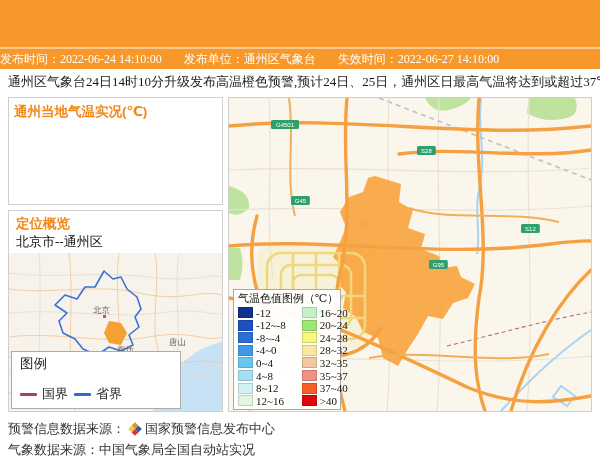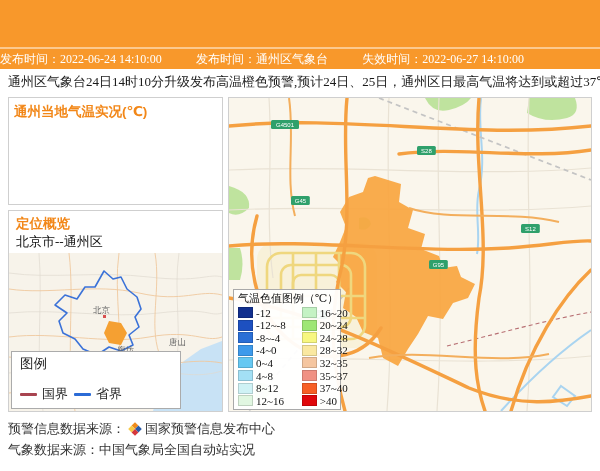--- a/index.html
+++ b/index.html
@@ -9,21 +9,21 @@
     --map-district-fill:#F9A53F;
     --border-gray:#CFCFCF;
   }
   html,body{margin:0;padding:0;background:#fff;}
   .page{position:relative;width:600px;height:471px;background:#fff;overflow:hidden;
         font-family:"Liberation Sans","DejaVu Sans",sans-serif;}
   
   .top-block{position:absolute;left:0;top:0;width:600px;height:47px;background:var(--header-orange);}
   .top-sep{position:absolute;left:0;top:47px;width:600px;height:2px;background:var(--header-separator);}
   .info-bar{position:absolute;left:0;top:49px;width:600px;height:20px;background:var(--header-orange);
-            display:flex;align-items:center;justify-content:space-between;gap:22px;padding-right:76px;box-sizing:border-box;
+            display:flex;align-items:center;justify-content:flex-start;gap:22px;padding-right:76px;box-sizing:border-box;
             color:#fff;font-size:12px;font-family:"Liberation Serif","DejaVu Serif",serif;white-space:nowrap;}
   
   .warning{position:absolute;left:8px;top:73px;width:586px;font-size:13px;color:#1a1a1a;
            font-family:"Liberation Serif","DejaVu Serif",serif;white-space:nowrap;}
   
   .panel{position:absolute;background:#fff;border:1px solid var(--border-gray);box-sizing:border-box;}
   .panel-local{left:8px;top:97px;width:215px;height:108px;padding:5px 5px;}
   .panel-loc{left:8px;top:210px;width:215px;height:202px;}
   .panel-title{color:var(--title-orange);font-weight:bold;font-size:13.5px;line-height:17px;}
   .panel-loc .inner{padding:4px 7px 0 7px;}
@@ -77,21 +77,21 @@
 </style>
 </head>
 <body>
 
 <div class="page">
 
   <div class="top-block"></div>
   <div class="top-sep"></div>
   <div class="info-bar">
     <span>发布时间：2022-06-24 14:10:00</span>
-    <span>发布时间：通州区气象台</span>
+    <span>发布单位：通州区气象台</span>
     <span>失效时间：2022-06-27 14:10:00</span>
   </div>
 
   <div class="warning">通州区气象台24日14时10分升级发布高温橙色预警,预计24日、25日，通州区日最高气温将达到或超过37℃，请注意防范。</div>
 
   <div class="panel panel-local">
     <div class="panel-title">通州当地气温实况(℃)</div>
   </div>
 
   <div class="panel panel-loc">

